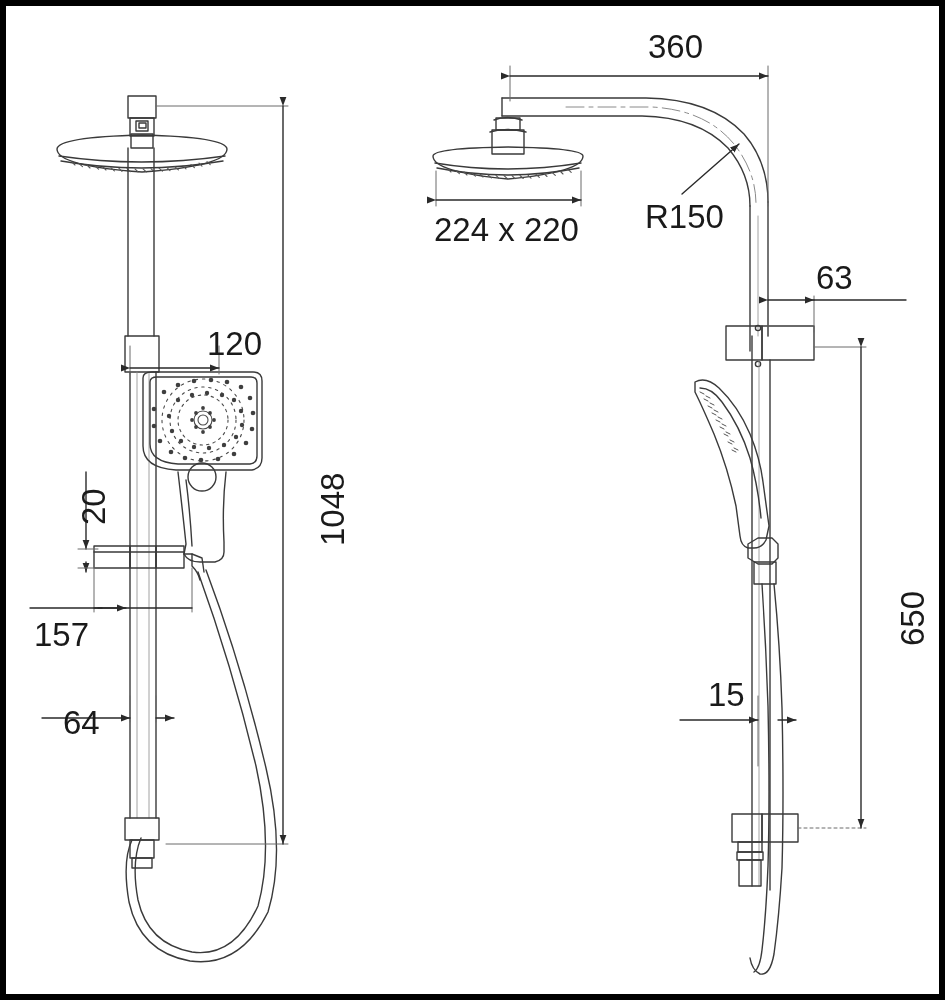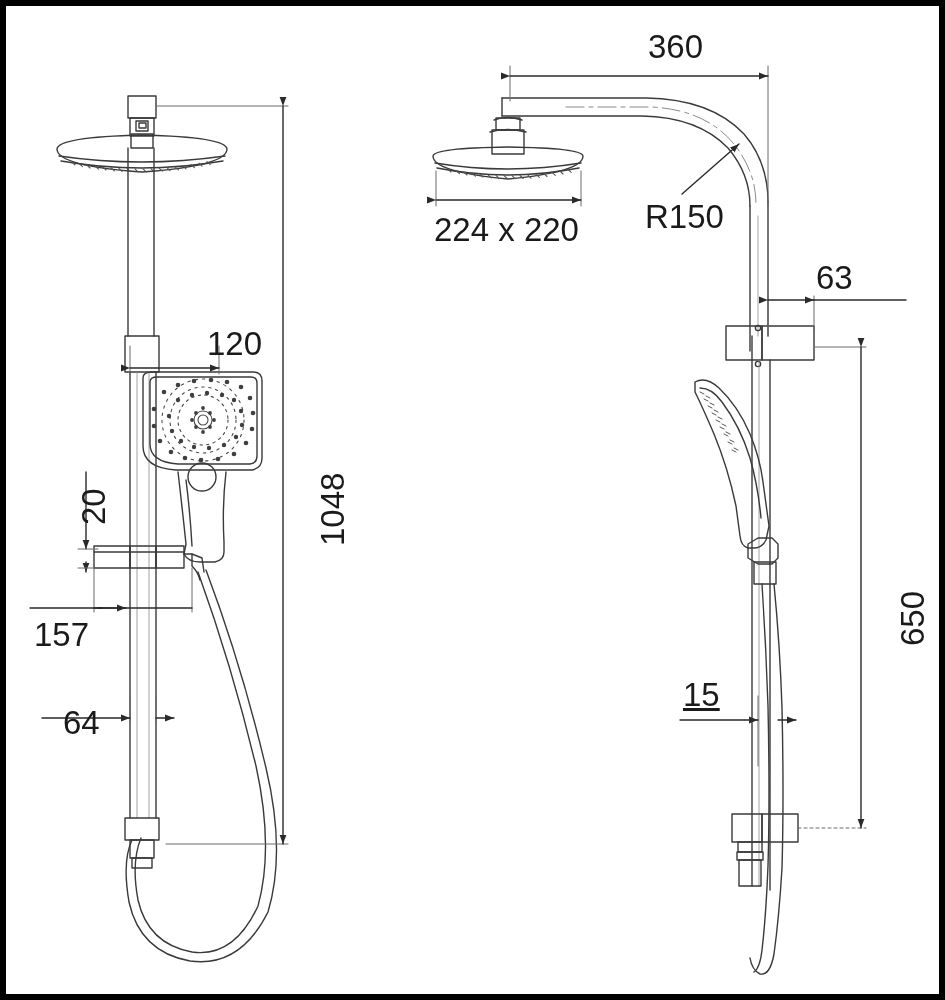--- a/index.html
+++ b/index.html
@@ -294,16 +294,16 @@
     <div class="dimtext" style="left:157px;top:321px;margin-left:44px;">120</div>
     <div class="dimtext rot" style="left:71px;top:519px;">20</div>
     <div class="dimtext" style="left:28px;top:612px;">157</div>
     <div class="dimtext" style="left:57px;top:700px;">64</div>
 
     <div class="dimtext" style="left:602px;top:24px;margin-left:40px;">360</div>
     <div class="dimtext" style="left:428px;top:207px;">224 x 220</div>
     <div class="dimtext" style="left:639px;top:186px;margin-top:8px;">R150</div>
     <div class="dimtext" style="left:810px;top:255px;">63</div>
     <div class="dimtext rot" style="left:890px;top:640px;">650</div>
-    <div class="dimtext" style="left:677px;top:672px;text-decoration:underline;">15</div>
+    <div class="dimtext" style="left:702px;top:672px;">15</div>
 
   </div>
 </div>
 
 </body></html>

